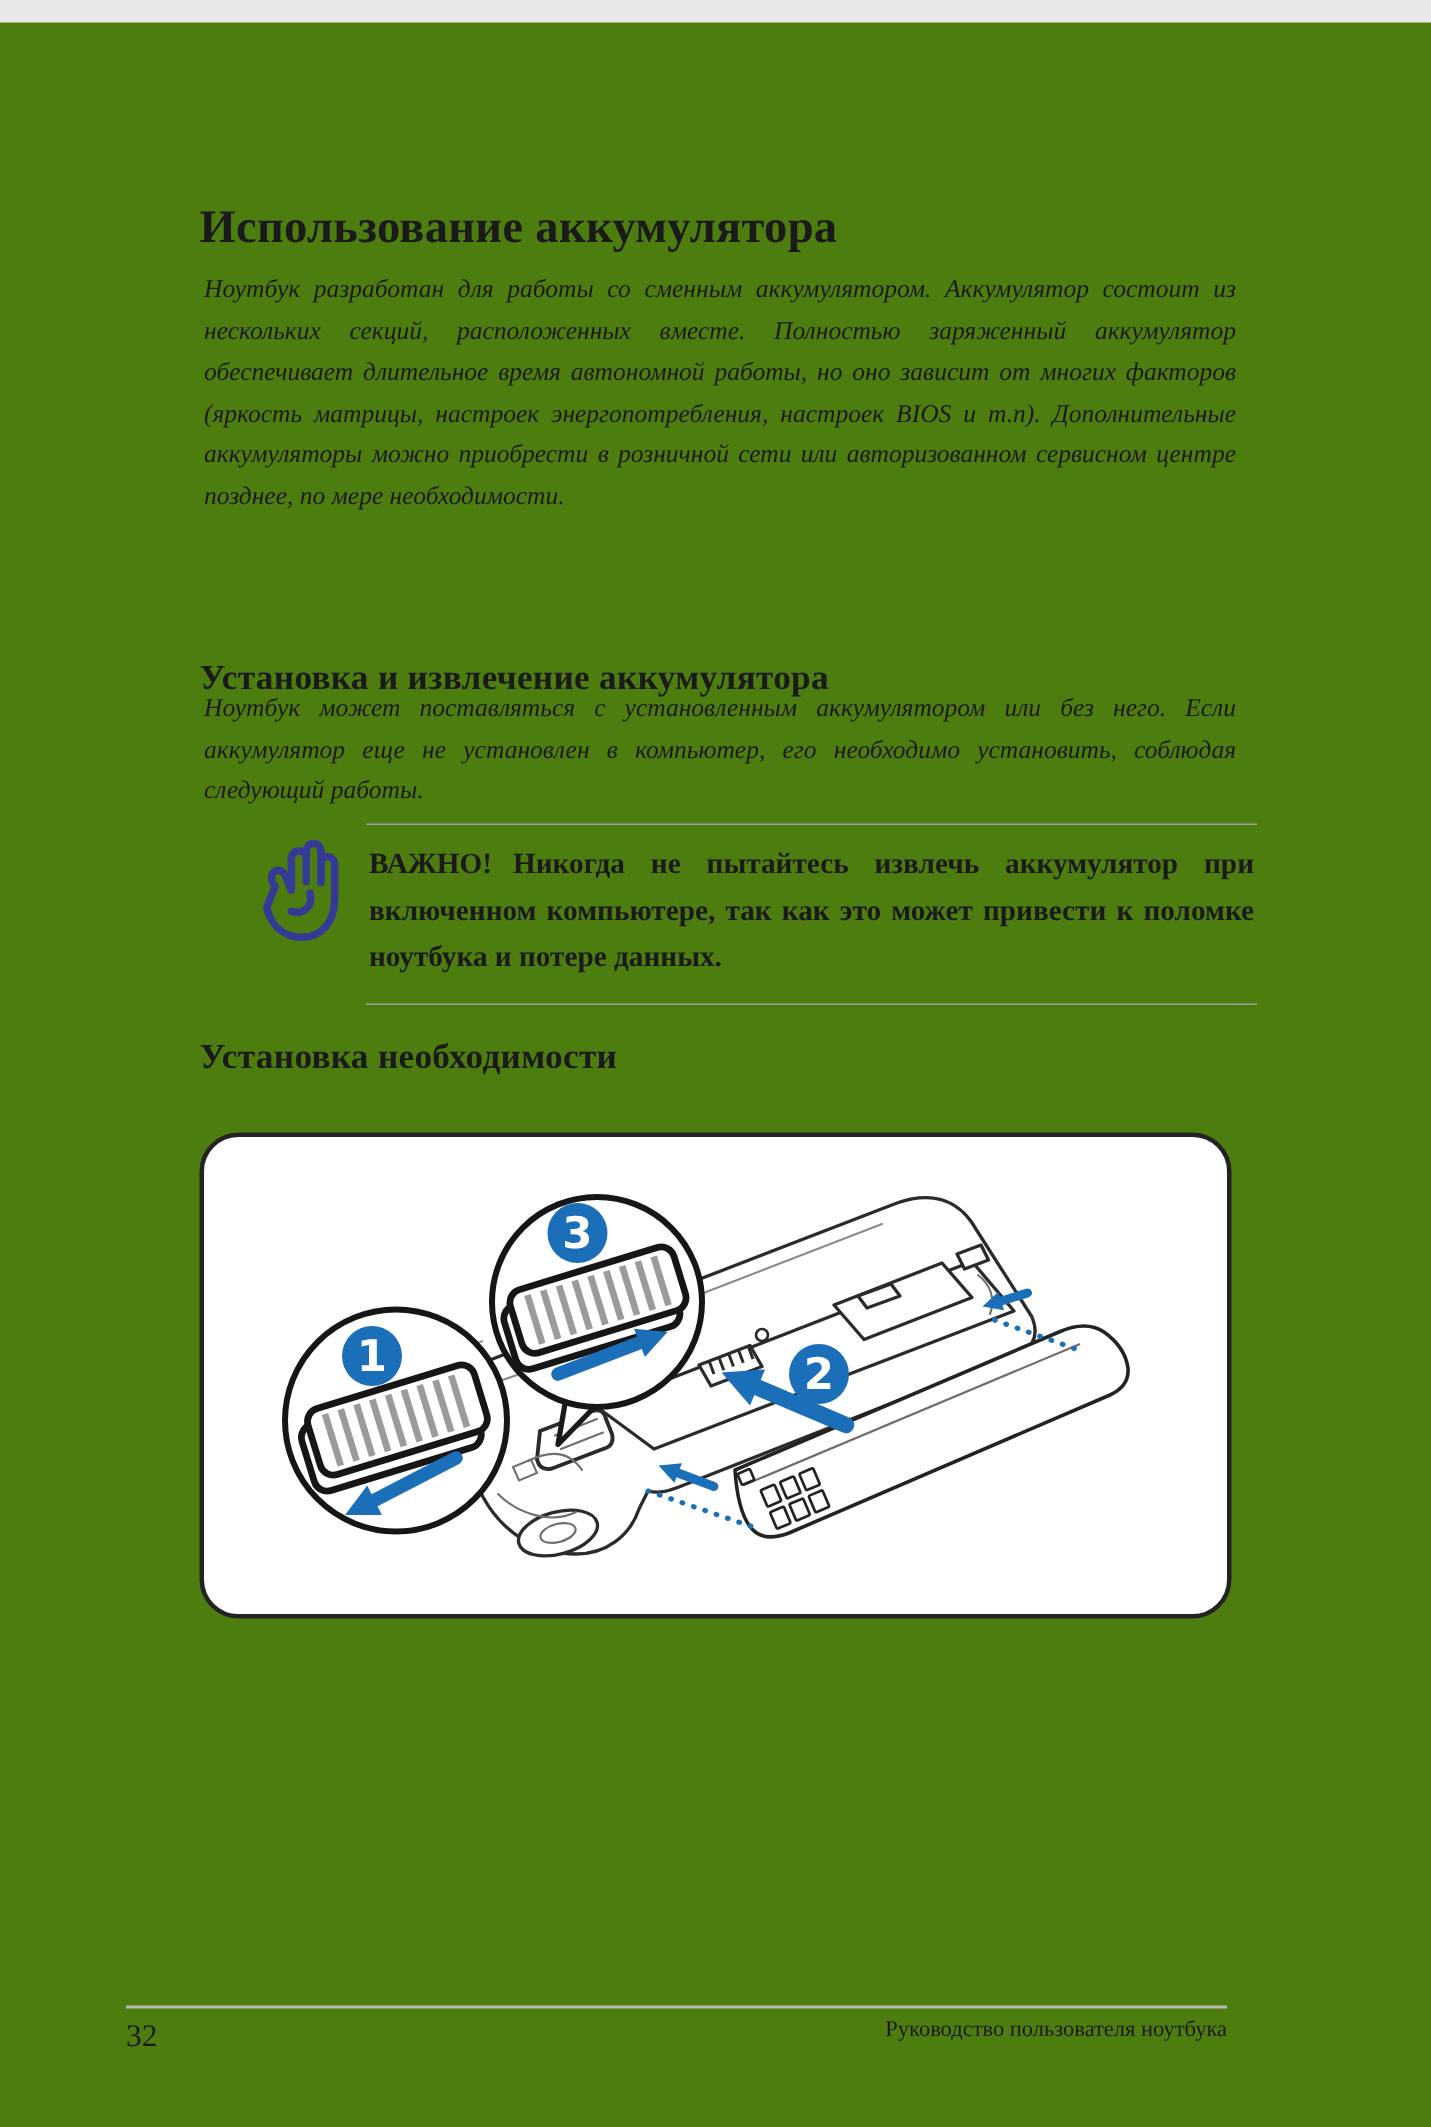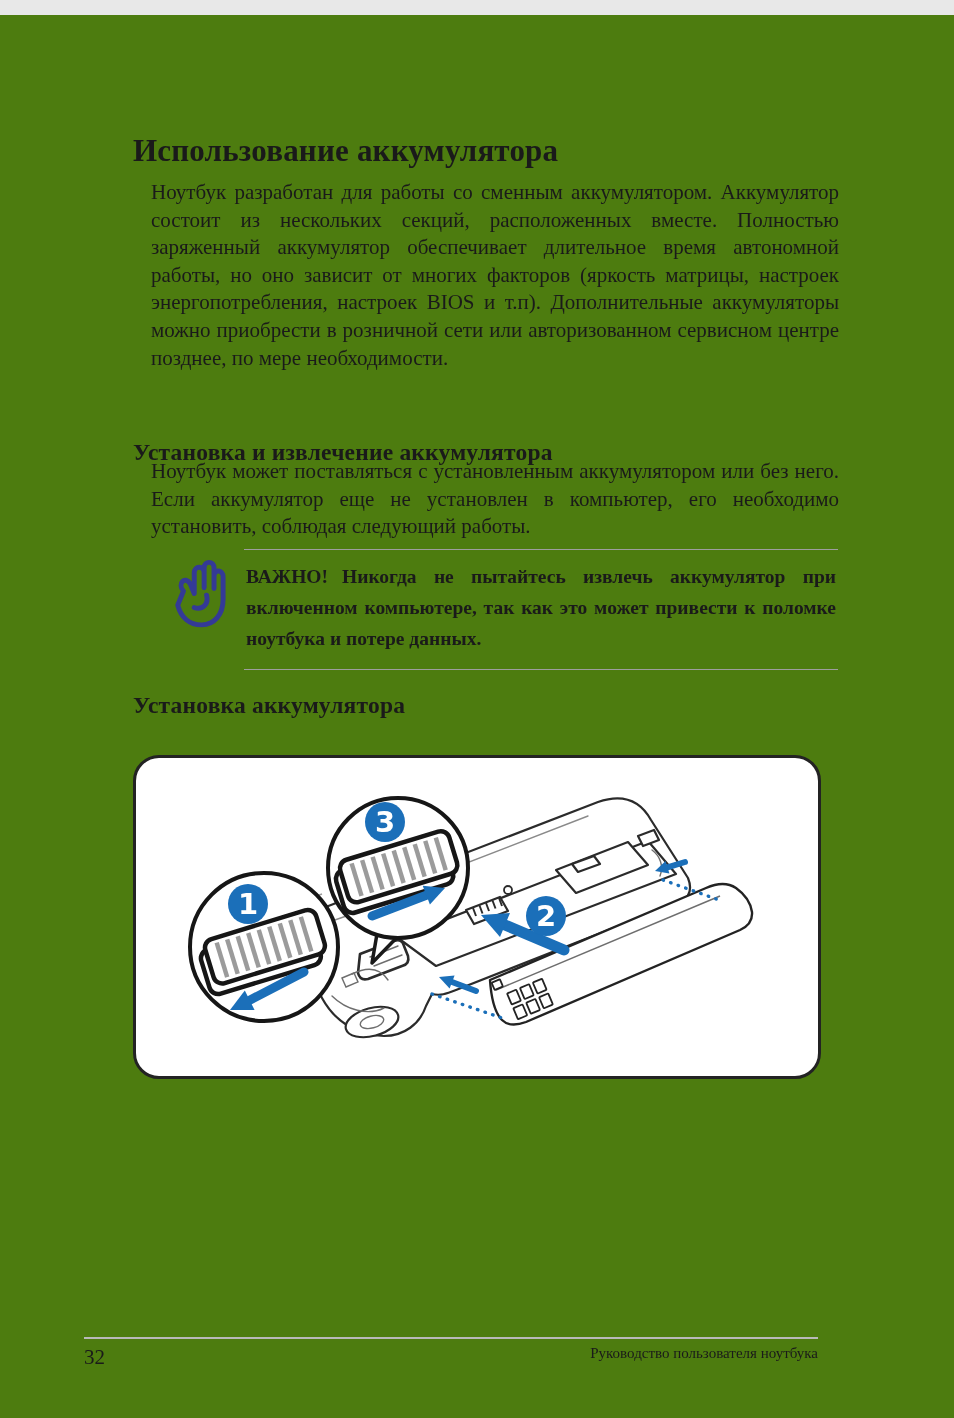--- a/index.html
+++ b/index.html
@@ -2,21 +2,21 @@
 <html><head>
 <meta charset="utf-8">
 <style>
   html,body{margin:0;padding:0;background:#e8e8e8;}
   .page{
     position:relative;width:954px;height:1418px;background:#4d7c0f;margin:15px auto;
     font-family:"Liberation Serif", serif;color:#1a1a1a;overflow:hidden;
   }
   .abs{position:absolute;}
   .doc-title{left:133px;top:118px;width:700px;font-size:31px;font-weight:bold;letter-spacing:.2px;}
-  .body-par{left:151px;width:688px;font-size:21px;line-height:27.6px;text-align:justify;}
+  .body-par{left:136px;width:688px;font-size:17px;line-height:27.6px;text-align:justify;font-style:italic;}
   .par-intro{top:164px;}
   .h2{left:133px;font-size:23.5px;font-weight:bold;letter-spacing:.2px;}
   .h2-a{top:424px;}
   .par-2{top:443px;}
   .warning{left:150px;top:534px;width:688px;display:flex;align-items:flex-start;font-weight:bold;}
   .warn-icon-col{width:94px;flex:0 0 94px;padding-top:8px;padding-left:17px;box-sizing:border-box;}
   .warn-text{
     flex:1;border-top:1.5px solid #9e9e9e;border-bottom:1.5px solid #9e9e9e;
     padding:11px 2px 15px 2px;font-size:19.5px;line-height:31px;text-align:justify;
   }
@@ -51,21 +51,21 @@
           <path d="M20 40 C12 31 22 21 28 31 L33 43 L33 18 C33 9 45 9 45 18 L45 36 L45 12 C45 3 57 3 57 12 L57 37 L57 22 C57 13 68 14 68 23 L68 50 C68 69 57 81 42 81 C27 81 17 72 13 57 Z"></path>
           <path d="M33 60 C43 63 51 56 48 45"></path>
         </g>
       </svg>
     </div>
     <div class="warn-text">
       <span class="warn-label">ВАЖНО!</span><span>Никогда не пытайтесь извлечь аккумулятор при включенном компьютере, так как это может привести к поломке ноутбука и потере данных.</span>
     </div>
   </div>
 
-  <div class="abs h2 h2-b">Установка аккумулятора</div>
+  <div class="abs h2 h2-b">Установка необходимости</div>
 
   <div class="abs figure">
     <svg viewBox="0 0 682 318">
 
       <line x1="90" y1="172" x2="186" y2="136" stroke="#9b9b9b" stroke-width="1.4"></line>
 
       <g fill="#ffffff" stroke="#2b2b2b" stroke-width="2.2" stroke-linejoin="round" stroke-linecap="round">
         <path d="M182,152 L462,44 C488,35 505,44 515,62 L552,120 C556,130 554,138 546,143 L320,232 C310,236 304,238 296,236 L290,248 C284,266 268,278 248,278 C220,278 198,262 186,240 C176,222 174,200 182,186 Z"></path>
         <path d="M262,180 L512,83 L540,116 L300,208 Z"></path>
         <path d="M420,112 L492,84 L512,107 L440,135 Z"></path>

